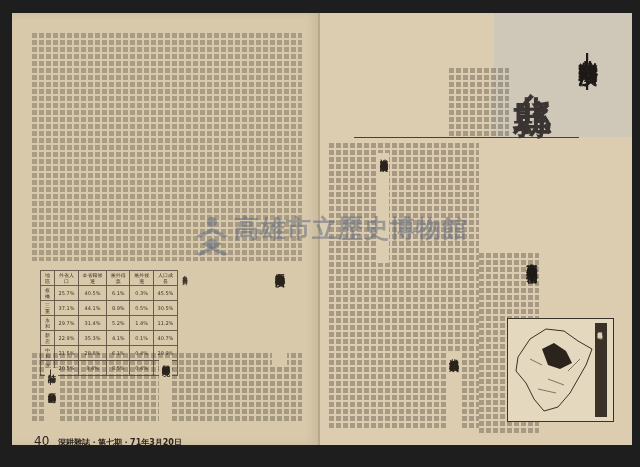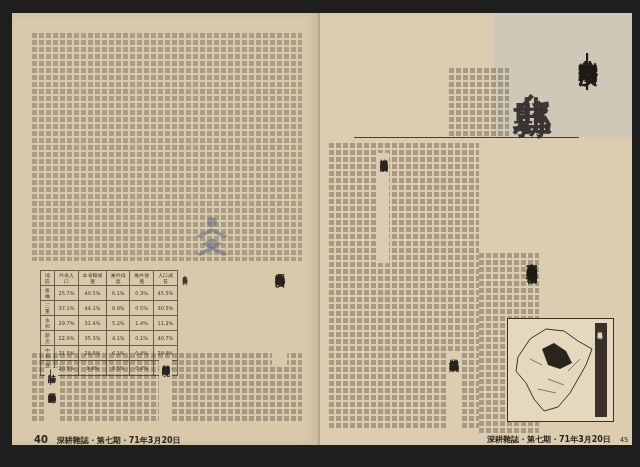--- a/index.html
+++ b/index.html
@@ -113,21 +113,21 @@
         repeating-linear-gradient(90deg, rgba(60,50,40,0.32) 0 5px, transparent 5px 7px);
         -webkit-mask: repeating-linear-gradient(180deg, #000 0 5px, transparent 5px 7px);
                 mask: repeating-linear-gradient(180deg, #000 0 5px, transparent 5px 7px);"></div>
     </div>
 
     <div class="vtext head-small" style="position:absolute; left:260px; top:252px; font-size:9.5px; height:100px; background:#d8c9ab; padding:0 1px;">台北縣地方政治的演變</div>
     <div class="vtext head-small" style="position:absolute; left:147px; top:345px; font-size:8px; height:70px; background:#d8c9ab; padding:0 1px;">新興都市的困境</div>
     <div class="vtext head-small" style="position:absolute; left:33px; top:355px; font-size:8px; height:70px; background:#d8c9ab; padding:0 1px;">結論——台北縣的前途</div>
 
     <div class="footer" style="left:22px; top:421px;">
-      <span style="font-weight:bold; font-size:10px;">40</span>
+      <span style="font-weight:normal; font-size:12px;">40</span>
       <span style="margin-left:6px;">深耕雜誌・第七期・71年3月20日</span>
     </div>
   </div>
 
   <div class="page-right">
     <div class="grey-strip"></div>
 
     <div class="col" style="left:10px; top:130px; width:150px; height:285px;">
       <div style="position:absolute; inset:0; background:
         repeating-linear-gradient(90deg, rgba(60,50,40,0.33) 0 5px, transparent 5px 7px);
@@ -145,24 +145,20 @@
         repeating-linear-gradient(90deg, rgba(60,50,40,0.33) 0 5px, transparent 5px 7px);
         -webkit-mask: repeating-linear-gradient(180deg, #000 0 5px, transparent 5px 7px);
                 mask: repeating-linear-gradient(180deg, #000 0 5px, transparent 5px 7px);"></div>
     </div>
 
     <div class="rule" style="left:35px; top:124px; width:225px; height:1px;"></div>
 
     <div class="vtext head-small" style="position:absolute; left:59px; top:140px; font-size:8px; height:110px; background:#dccdb0;">淡水河和北台灣的發展</div>
     <div class="vtext head-small" style="position:absolute; left:128px; top:338px; font-size:9.5px; height:80px; background:#dccdb0;">近代台北縣的成長</div>
 
-    <div class="footer" style="left:168px; top:421px;">
-      <span>深耕雜誌・第七期・71年3月20日</span>
-      <span style="font-weight:normal; font-size:7px; margin-left:6px;">45</span>
-    </div>
   </div>
 
   <div class="gutter"></div>
 </div>
 
 <div class="title-main">台北縣</div>
 <div class="title-sub">北台灣的政治沙漠——</div>
 <div class="authors">
   <span class="block">蔡憲崇</span>
   <span class="block">謝德錫</span>
@@ -180,13 +176,14 @@
   </div>
 </div>
 
 <div class="watermark">
   <svg class="wm-logo" viewBox="0 0 36 44">
     <circle cx="18" cy="8" r="5" fill="rgba(100,110,130,0.55)"></circle>
     <path d="M2 22 L18 14 L34 22 L30 24 L18 18 L6 24 Z" fill="rgba(100,110,130,0.55)"></path>
     <path d="M8 30 L18 24 L28 30 L18 36 Z" fill="rgba(100,110,130,0.55)"></path>
     <path d="M2 40 L18 32 L34 40 L30 42 L18 36 L6 42 Z" fill="rgba(100,110,130,0.55)"></path>
   </svg>
+  <div class="wm-cn">高雄市立歷史博物館</div>
 </div>
 
 </body></html>

